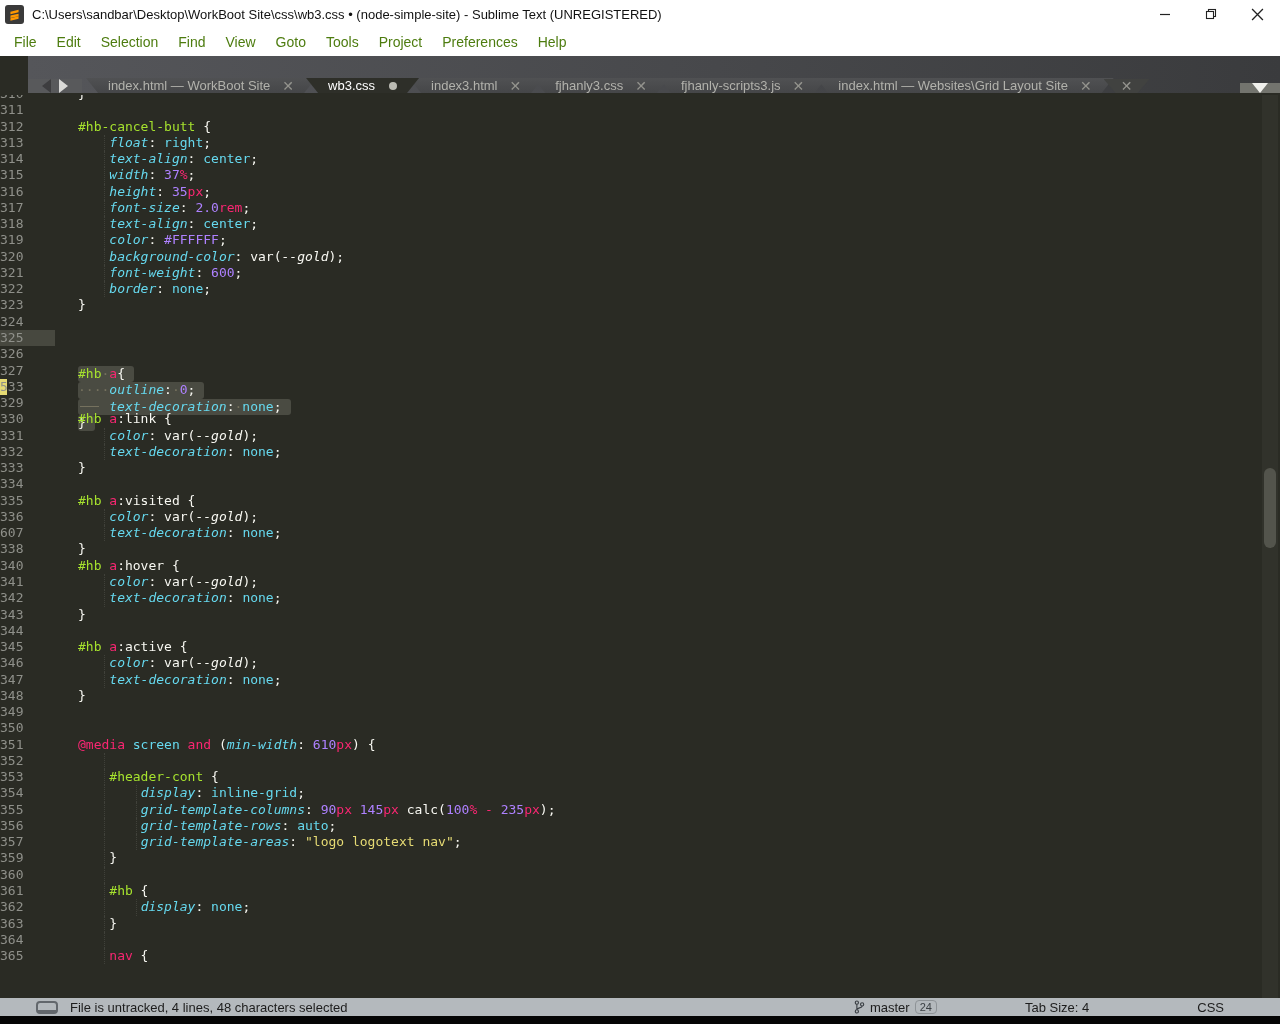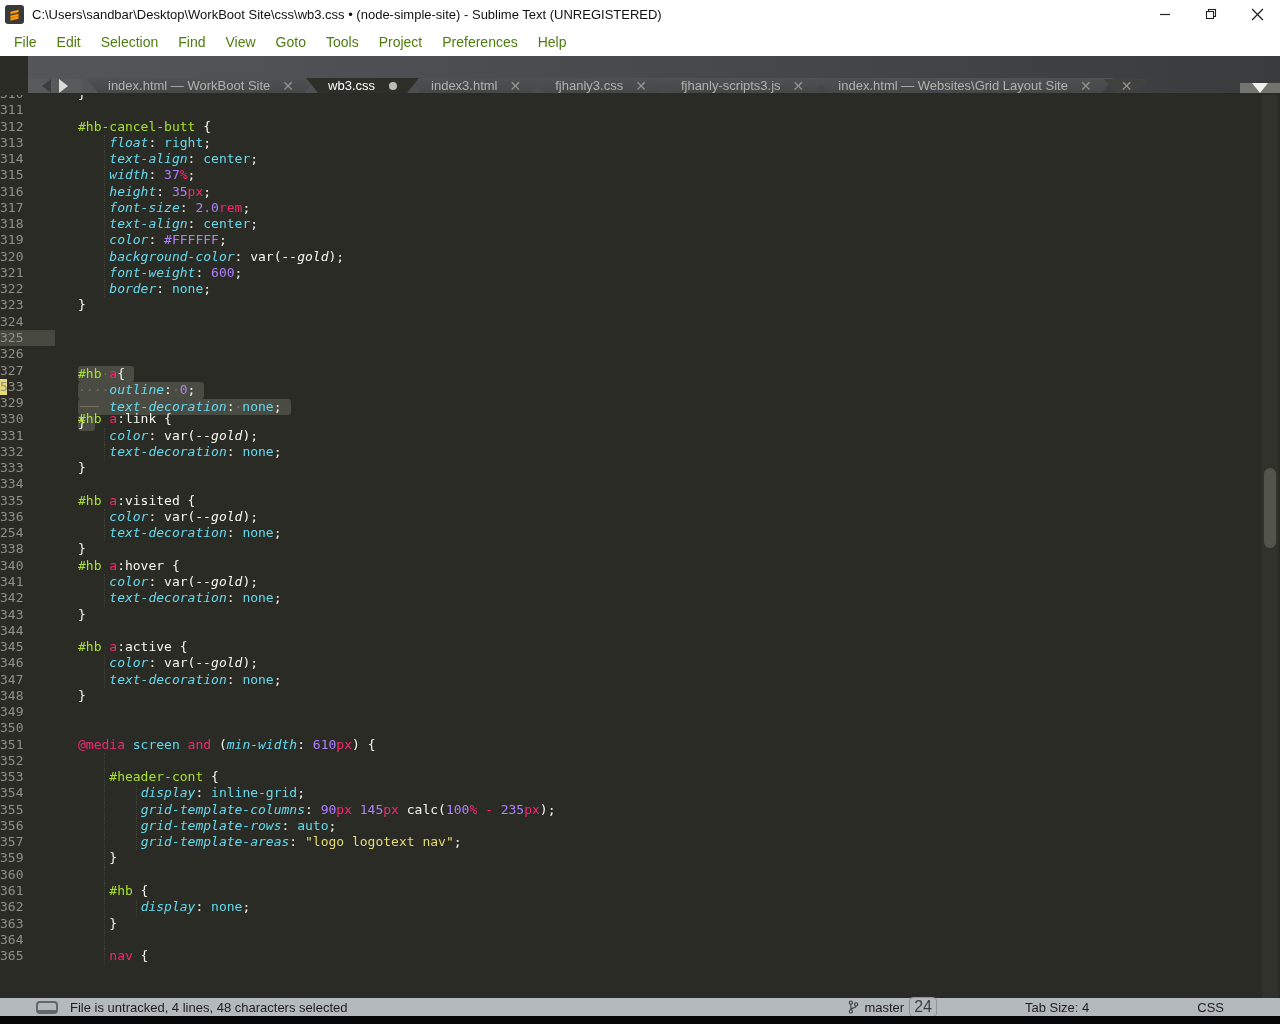--- a/index.html
+++ b/index.html
@@ -75,21 +75,21 @@
   .scroll-thumb { position:absolute; left:2px; width:12px; top:373px; height:80px;
                   background:#53544c; border-radius:6px; }
 
   
   .statusbar { position:absolute; left:0; right:0; bottom:8px; height:18px; background:#b4b9bd;
                display:flex; align-items:center; font-size:13px; color:#1d1d1d; }
   .panel-icon { width:22px; height:13px; border:2px solid #62676c; border-radius:4px;
                 margin:0 12px 0 36px; border-bottom-width:4px; }
   .status-right { margin-left:auto; display:flex; align-items:center; padding-right:56px; }
   .branch-group { display:flex; align-items:center; gap:5px; }
-  .badge { border:1px solid #8e9397; border-radius:4px; padding:0 4px; font-size:16px; color:#3c4145; }
+  .badge { border:1px solid #8e9397; border-radius:4px; padding:0 4px; font-size:11px; color:#3c4145; }
   .tab-size { margin-left:88px; }
   .syntax { margin-left:108px; }
   .bottomstrip { position:absolute; left:0; right:0; bottom:0; height:8px; background:#050505; }
 </style>
 </head>
 <body>
 
 <div class="window">
 
   <div class="titlebar">
@@ -187,21 +187,21 @@
         <div class="line"><span class="lnum">327</span><div class="code"><span class="selwrap"><span class="tok-tab"></span><span class="tok-prop">text-decoration</span><span class="tok-pln">:</span><span class="tok-ws">·</span><span class="tok-val">none</span><span class="tok-pln">;</span></span></div></div>
         <div class="line mark"><span class="lnum">533</span><div class="code"><span class="selwrap"><span class="tok-pln">}</span></span></div></div>
         <div class="line"><span class="lnum">329</span><div class="code"></div></div>
         <div class="line"><span class="lnum">330</span><div class="code"><span class="tok-sel">#hb</span><span class="tok-pln"> </span><span class="tok-el">a</span><span class="tok-pln">:link {</span></div></div>
         <div class="line"><span class="lnum">331</span><div class="code"><span class="guide" style="left: 26.3168px;"></span><span class="tok-pln">    </span><span class="tok-prop">color</span><span class="tok-pln">: var(</span><span class="tok-var">--gold</span><span class="tok-pln">);</span></div></div>
         <div class="line"><span class="lnum">332</span><div class="code"><span class="guide" style="left: 26.3168px;"></span><span class="tok-pln">    </span><span class="tok-prop">text-decoration</span><span class="tok-pln">: </span><span class="tok-val">none</span><span class="tok-pln">;</span></div></div>
         <div class="line"><span class="lnum">333</span><div class="code"><span class="tok-pln">}</span></div></div>
         <div class="line"><span class="lnum">334</span><div class="code"></div></div>
         <div class="line"><span class="lnum">335</span><div class="code"><span class="tok-sel">#hb</span><span class="tok-pln"> </span><span class="tok-el">a</span><span class="tok-pln">:visited {</span></div></div>
         <div class="line"><span class="lnum">336</span><div class="code"><span class="guide" style="left: 26.3168px;"></span><span class="tok-pln">    </span><span class="tok-prop">color</span><span class="tok-pln">: var(</span><span class="tok-var">--gold</span><span class="tok-pln">);</span></div></div>
-        <div class="line"><span class="lnum">254</span><div class="code"><span class="guide" style="left: 26.3168px;"></span><span class="tok-pln">    </span><span class="tok-prop">text-decoration</span><span class="tok-pln">: </span><span class="tok-val">none</span><span class="tok-pln">;</span></div></div>
+        <div class="line"><span class="lnum">607</span><div class="code"><span class="guide" style="left: 26.3168px;"></span><span class="tok-pln">    </span><span class="tok-prop">text-decoration</span><span class="tok-pln">: </span><span class="tok-val">none</span><span class="tok-pln">;</span></div></div>
         <div class="line"><span class="lnum">338</span><div class="code"><span class="tok-pln">}</span></div></div>
         <div class="line"><span class="lnum">340</span><div class="code"><span class="tok-sel">#hb</span><span class="tok-pln"> </span><span class="tok-el">a</span><span class="tok-pln">:hover {</span></div></div>
         <div class="line"><span class="lnum">341</span><div class="code"><span class="guide" style="left: 26.3168px;"></span><span class="tok-pln">    </span><span class="tok-prop">color</span><span class="tok-pln">: var(</span><span class="tok-var">--gold</span><span class="tok-pln">);</span></div></div>
         <div class="line"><span class="lnum">342</span><div class="code"><span class="guide" style="left: 26.3168px;"></span><span class="tok-pln">    </span><span class="tok-prop">text-decoration</span><span class="tok-pln">: </span><span class="tok-val">none</span><span class="tok-pln">;</span></div></div>
         <div class="line"><span class="lnum">343</span><div class="code"><span class="tok-pln">}</span></div></div>
         <div class="line"><span class="lnum">344</span><div class="code"></div></div>
         <div class="line"><span class="lnum">345</span><div class="code"><span class="tok-sel">#hb</span><span class="tok-pln"> </span><span class="tok-el">a</span><span class="tok-pln">:active {</span></div></div>
         <div class="line"><span class="lnum">346</span><div class="code"><span class="guide" style="left: 26.3168px;"></span><span class="tok-pln">    </span><span class="tok-prop">color</span><span class="tok-pln">: var(</span><span class="tok-var">--gold</span><span class="tok-pln">);</span></div></div>
         <div class="line"><span class="lnum">347</span><div class="code"><span class="guide" style="left: 26.3168px;"></span><span class="tok-pln">    </span><span class="tok-prop">text-decoration</span><span class="tok-pln">: </span><span class="tok-val">none</span><span class="tok-pln">;</span></div></div>
         <div class="line"><span class="lnum">348</span><div class="code"><span class="tok-pln">}</span></div></div>

